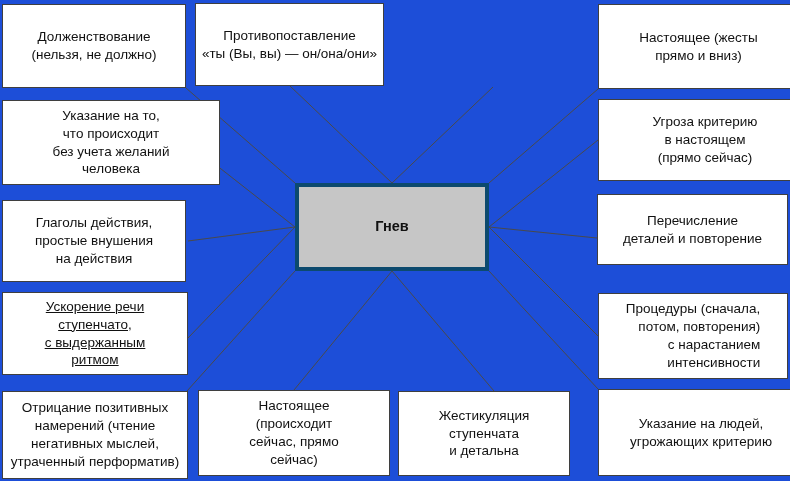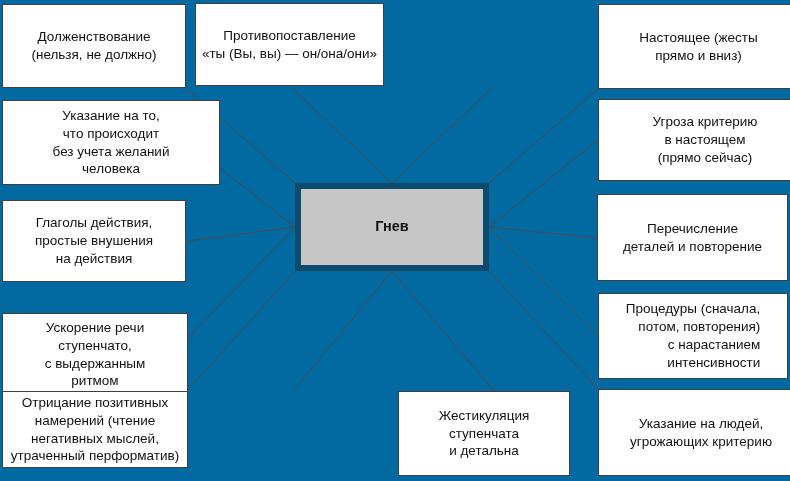--- a/index.html
+++ b/index.html
@@ -4,21 +4,21 @@
 <style>
   html, body {
     margin: 0;
     padding: 0;
     background: #ffffff;
   }
   .stage {
     position: relative;
     width: 790px;
     height: 481px;
-    background: #0369a1;
+    background: #1d4ed8;
     font-family: "Liberation Sans", "DejaVu Sans", sans-serif;
     overflow: hidden;
   }
   .connectors {
     position: absolute;
     left: 0;
     top: 0;
     width: 790px;
     height: 481px;
   }
@@ -36,21 +36,21 @@
     justify-content: center;
     text-align: center;
     white-space: pre-line;
     font-size: 13.5px;
     line-height: 1.32;
     color: #111111;
     padding: 2px 4px;
   }
   .node.center {
     background: #c6c6c6;
-    border: 6px solid #0c4a6e;
+    border: 4px solid #0c4a6e;
     font-weight: bold;
     font-size: 14.5px;
     white-space: normal;
   }
 </style>
 </head>
 <body>
 
 <div class="stage">
 
@@ -82,36 +82,40 @@
 что происходит
 без учета желаний
 человека</div>
   <div class="node" style="left:598px; top:99px; width:214px; height:82px;">Угроза критерию
 в настоящем
 (прямо сейчас)</div>
 
   <div class="node" style="left:2px; top:200px; width:184px; height:82px;">Глаголы действия,
 простые внушения
 на действия</div>
-  <div class="node" style="left:597px; top:194px; width:191px; height:87px;">Перечисление
+  <div class="node" style="left:597px; top:194px; width:191px; height:71px;">Перечисление
 деталей и повторение</div>
 
-  <div class="node" style="left:2px; top:313px; width:186px; height:83px;">Ускорение речи
+  <div class="node" style="left:2px; top:292px; width:186px; height:83px;text-decoration:underline;">Ускорение речи
 ступенчато,
 с выдержанным
 ритмом</div>
   <div class="node" style="left:598px; top:293px; width:190px; height:86px;text-align:right;">Процедуры (сначала,
 потом, повторения)
 с нарастанием
 интенсивности</div>
 
-  <div class="node" style="left:2px; top:391px; width:186px; height:77px;">Отрицание позитивных
+  <div class="node" style="left:2px; top:391px; width:186px; height:88px;">Отрицание позитивных
 намерений (чтение
 негативных мыслей,
 утраченный перформатив)</div>
+  <div class="node" style="left:198px; top:390px; width:192px; height:86px;">Настоящее
+(происходит
+сейчас, прямо
+сейчас)</div>
   <div class="node" style="left:398px; top:391px; width:172px; height:85px;">Жестикуляция
 ступенчата
 и детальна</div>
   <div class="node" style="left:598px; top:389px; width:206px; height:87px;">Указание на людей,
 угрожающих критерию</div>
 
   <div class="node center" style="left:295px; top:183px; width:194px; height:88px;">Гнев</div>
 
 </div>
 

